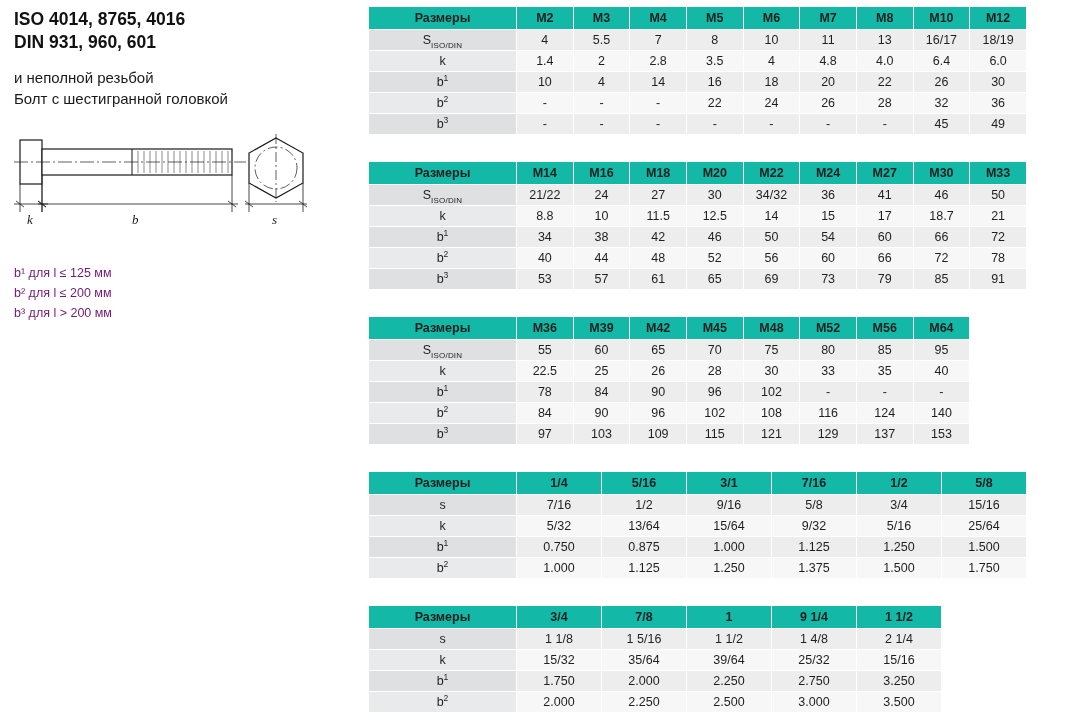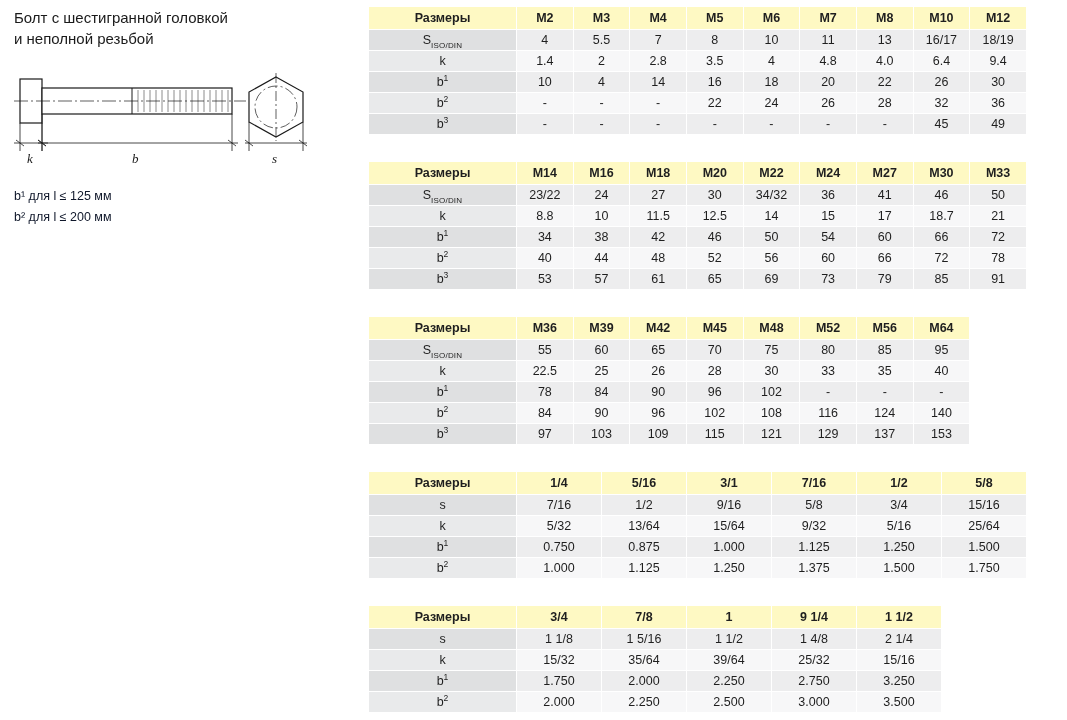--- a/index.html
+++ b/index.html
@@ -39,24 +39,24 @@
     font-size: 15px;
     line-height: 1.38;
     color: #1a1a1a;
     margin-bottom: 10px;
   }
   .drawing {
     margin-top: 22px;
     margin-left: 0px;
   }
   .notes {
-    margin-top: 16px;
+    margin-top: 32px;
     font-size: 12.5px;
     line-height: 1.62;
-    color: #0f172a;
+    color: #701a75;
   }
 
   
   .tables {
     position: absolute;
     left: 368px;
     top: 6px;
     width: 686px;
   }
   table.dim {
@@ -69,21 +69,21 @@
     border: 1px solid #ffffff;
     text-align: center;
     font-size: 12.5px;
     color: #1f1f1f;
     font-weight: normal;
     height: 20px;
     padding: 0;
     line-height: 20px;
   }
   table.dim tr.head th {
-    background: #fef9c3;
+    background: #14b8a6;
     font-weight: bold;
     font-size: 12.5px;
     height: 22px;
     line-height: 22px;
   }
   table.dim tr.odd td { background: #ededee; }
   table.dim tr.even td { background: #f7f7f8; }
   table.dim td.rowlabel, table.dim tr.odd td.rowlabel {
     background: #dfe0e1;
     font-size: 12.5px;
@@ -104,23 +104,27 @@
   .blank { background: #ffffff !important; border-color:#ffffff !important; }
 
   
 </style>
 </head>
 <body>
 
 <div class="page">
 
   <div class="left">
+    <div class="std-title">
+      <div>ISO 4014, 8765, 4016</div>
+      <div>DIN 931, 960, 601</div>
+    </div>
     <div class="descr">
+      <div>и неполной резьбой</div>
       <div>Болт с шестигранной головкой</div>
-      <div>и неполной резьбой</div>
     </div>
 
     <div class="drawing">
       <svg width="310" height="95" viewBox="0 0 310 95">
 
         <g fill="#ffffff" stroke="#1a1a1a" stroke-width="1.2">
           <rect x="6" y="8" width="22" height="44"></rect>
           <rect x="28" y="17" width="190" height="26"></rect>
         </g>
 
@@ -176,20 +180,21 @@
           <line x1="231" y1="69" x2="239" y2="75"></line>
           <line x1="285" y1="69" x2="293" y2="75"></line>
         </g>
         <text x="258" y="92" font-family="Liberation Serif, serif" font-style="italic" font-size="13" fill="#1a1a1a">s</text>
       </svg>
     </div>
 
     <div class="notes">
       <div>b¹ для l ≤ 125 мм</div>
       <div>b² для l ≤ 200 мм</div>
+      <div>b³ для l &gt; 200 мм</div>
     </div>
   </div>
 
   <div class="tables">
       <table class="dim">
         <colgroup>
           <col style="width: 148px;">
           <col style="width: 56.6667px;">
           <col style="width: 56.6667px;">
           <col style="width: 56.6667px;">
@@ -230,21 +235,21 @@
           <tr class="even">
             <td class="rowlabel">k</td>
             <td>1.4</td>
             <td>2</td>
             <td>2.8</td>
             <td>3.5</td>
             <td>4</td>
             <td>4.8</td>
             <td>4.0</td>
             <td>6.4</td>
-            <td>9.4</td>
+            <td>6.0</td>
           </tr>
           <tr class="odd">
             <td class="rowlabel">b<sup>1</sup></td>
             <td>10</td>
             <td>4</td>
             <td>14</td>
             <td>16</td>
             <td>18</td>
             <td>20</td>
             <td>22</td>
@@ -300,21 +305,21 @@
             <th>M22</th>
             <th>M24</th>
             <th>M27</th>
             <th>M30</th>
             <th>M33</th>
           </tr>
         </thead>
         <tbody>
           <tr class="odd">
             <td class="rowlabel">S<span class="sub">ISO/DIN</span></td>
-            <td>23/22</td>
+            <td>21/22</td>
             <td>24</td>
             <td>27</td>
             <td>30</td>
             <td>34/32</td>
             <td>36</td>
             <td>41</td>
             <td>46</td>
             <td>50</td>
           </tr>
           <tr class="even">

